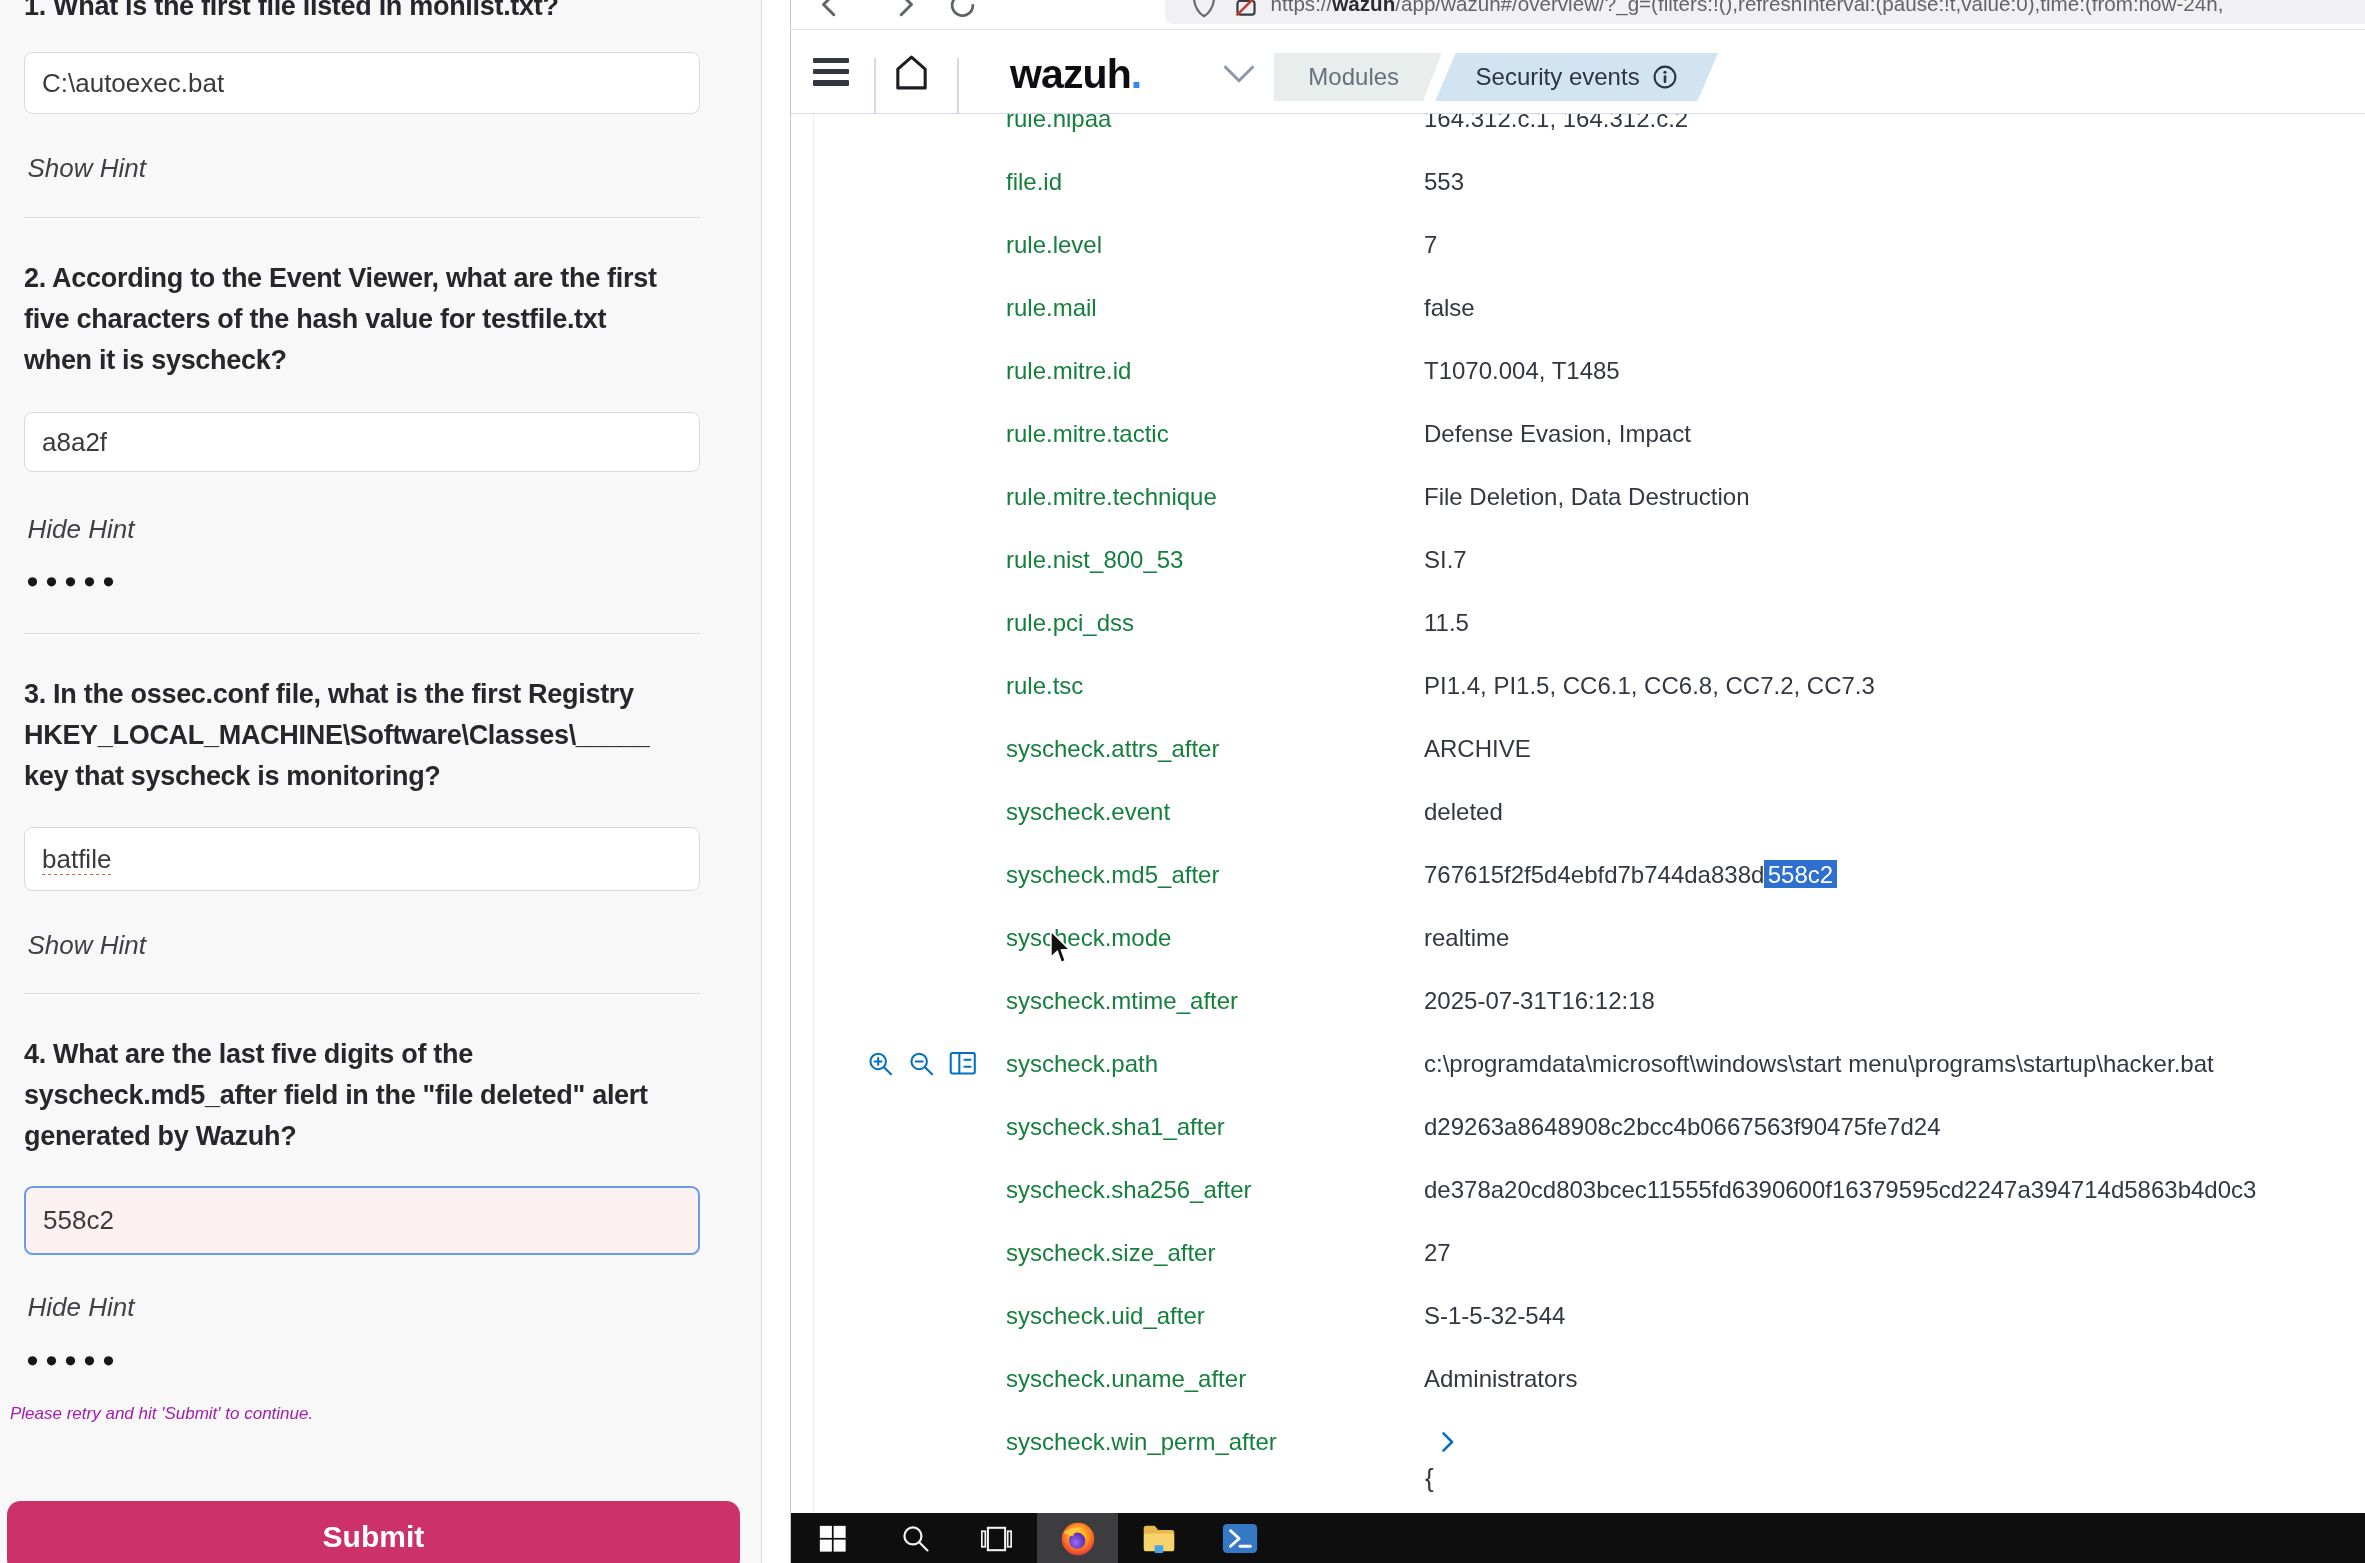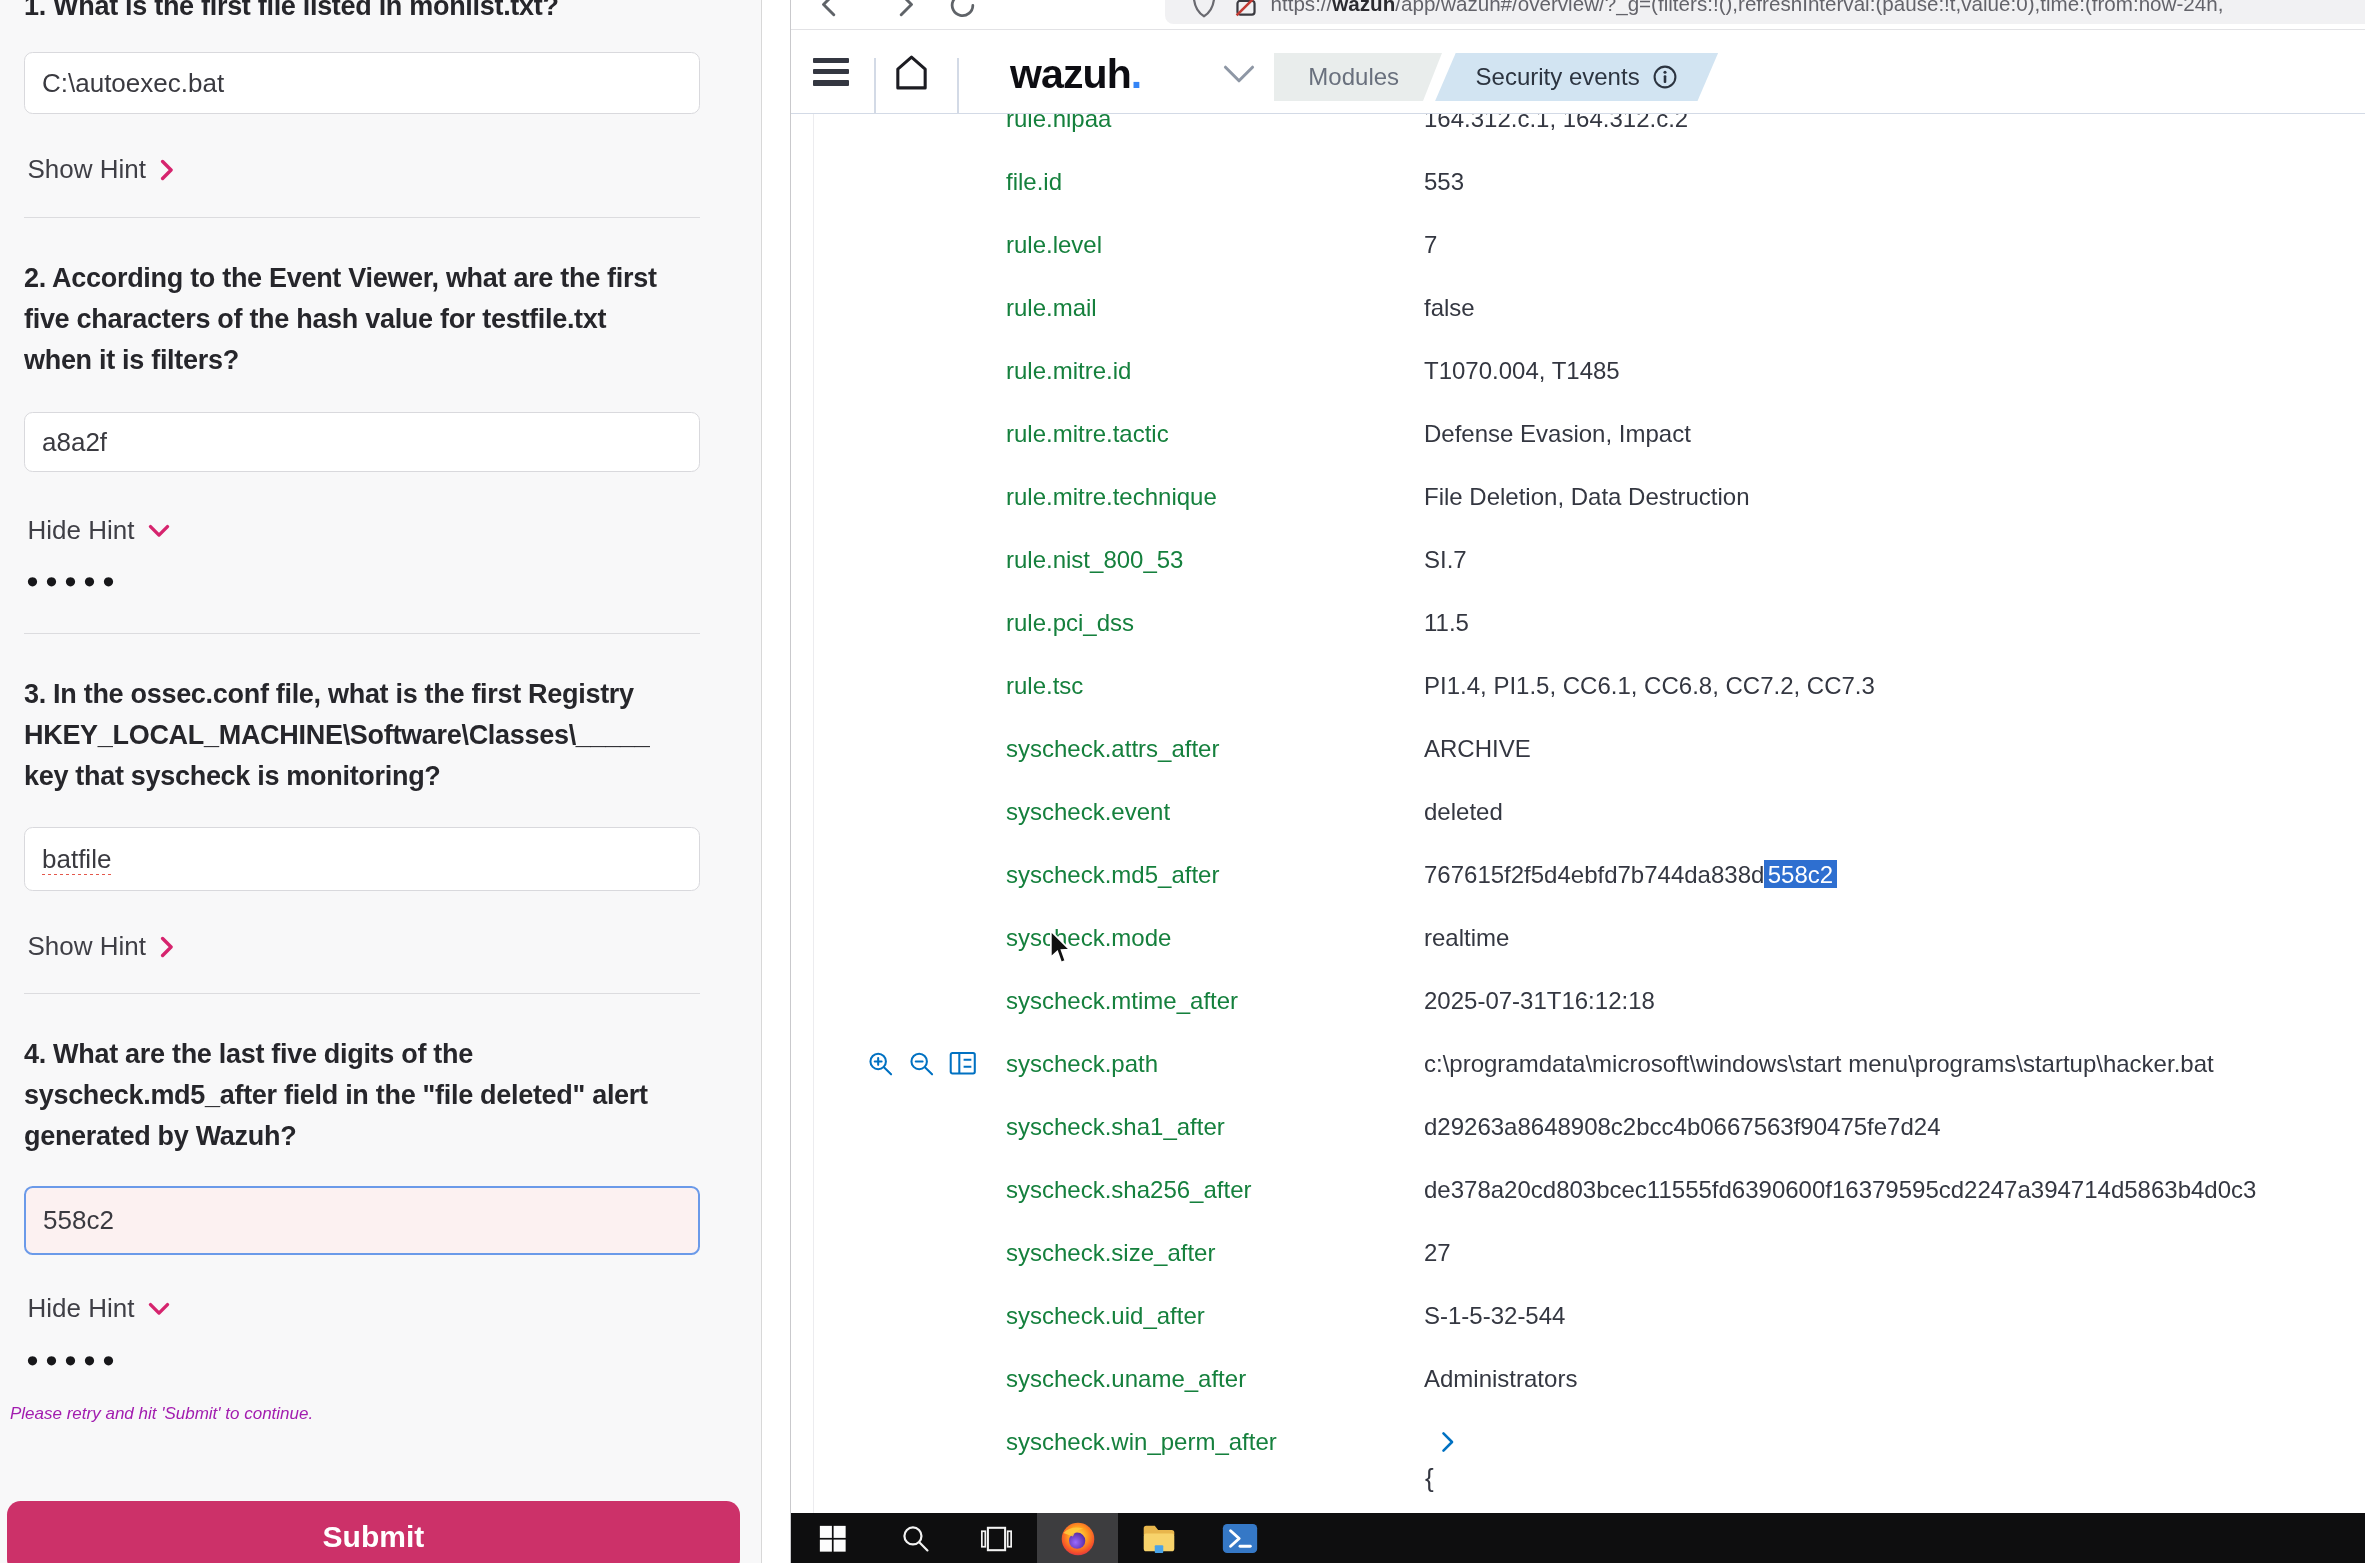--- a/index.html
+++ b/index.html
@@ -12,21 +12,21 @@
           background:#f8f8f9; border-right:1.7px solid #d8d8d8; }
   .prompt { position:absolute; left:24px; width:687px; font-weight:bold;
             font-size:27px; line-height:41px; color:#26262b; letter-spacing:-0.3px; }
   .answer-input { position:absolute; left:24px; width:676px; height:62px;
             background:#ffffff; border:1.7px solid #d9d9dd; border-radius:8.6px;
             font-family:"Liberation Sans", sans-serif; font-size:26px; color:#3a3a40;
             padding:0 17px; outline:none; }
   .answer-input.misspelled { text-decoration:underline dotted #e4584c 2.6px; text-underline-offset:6px; }
   .answer-input.invalid { background:#fcf1f1; border:2.6px solid #6b9ae9; height:69px; }
   .hint { position:absolute; left:27.5px; height:33px; display:flex; align-items:center; gap:13.7px;
-          font-size:26px; color:#3f3f46; cursor:pointer; }
+          font-style:italic; font-size:26px; color:#3f3f46; cursor:pointer;flex-direction:column; }
   .hint svg { display:block; }
   .divider { position:absolute; left:24px; width:676px; height:0;
              border-top:1.7px solid #dcdcdf; }
   .dots { position:absolute; left:26px; font-size:21.5px; letter-spacing:6px; color:#17171a; }
   .error-msg { position:absolute; left:10px; font-style:italic; font-size:17px; color:#a21caf; }
   #submit-btn { position:absolute; left:6.9px; top:1501px; width:733px; height:72px;
           background:#cc3169; border:none; border-radius:13.7px; color:#ffffff;
           font-family:"Liberation Sans", sans-serif; font-weight:bold; font-size:30px; cursor:pointer; }
 
   
@@ -103,21 +103,21 @@
       <span>Show Hint</span>
       <svg width="13.7" height="22" viewBox="0 0 16 26">
         <polyline points="3,3 13,13 3,23" fill="none" stroke="#d6246e" stroke-width="4" stroke-linecap="round" stroke-linejoin="round"></polyline>
       </svg>
     </div>
     <div class="divider" style="top:217px"></div>
 
     <div class="prompt" style="top:258px">
       <div>2. According to the Event Viewer, what are the first</div>
       <div>five characters of the hash value for testfile.txt</div>
-      <div>when it is filters?</div>
+      <div>when it is syscheck?</div>
     </div>
     <input class="answer-input" style="top: 412px; height: 60px;" value="a8a2f">
     <div class="hint" style="top:514px">
       <span>Hide Hint</span>
       <svg width="22" height="13.7" viewBox="0 0 26 16">
         <polyline points="3,3 13,13 23,3" fill="none" stroke="#d6246e" stroke-width="4" stroke-linecap="round" stroke-linejoin="round"></polyline>
       </svg>
     </div>
     <div class="dots" style="top:569px">●●●●●</div>
     <div class="divider" style="top:633px"></div>

